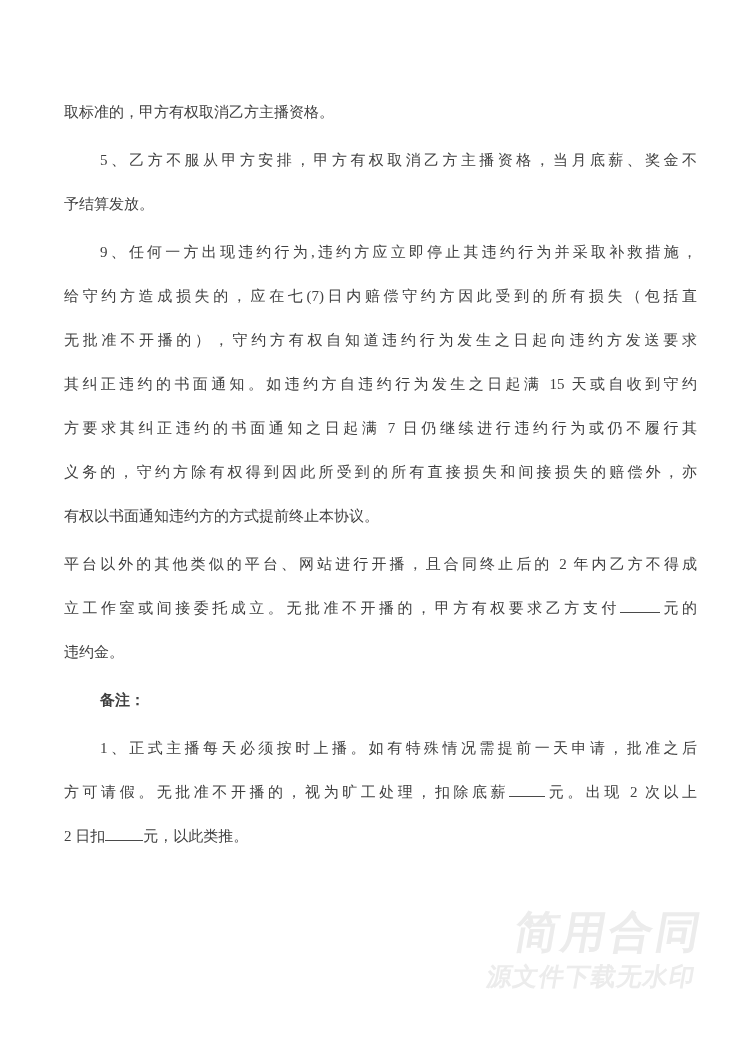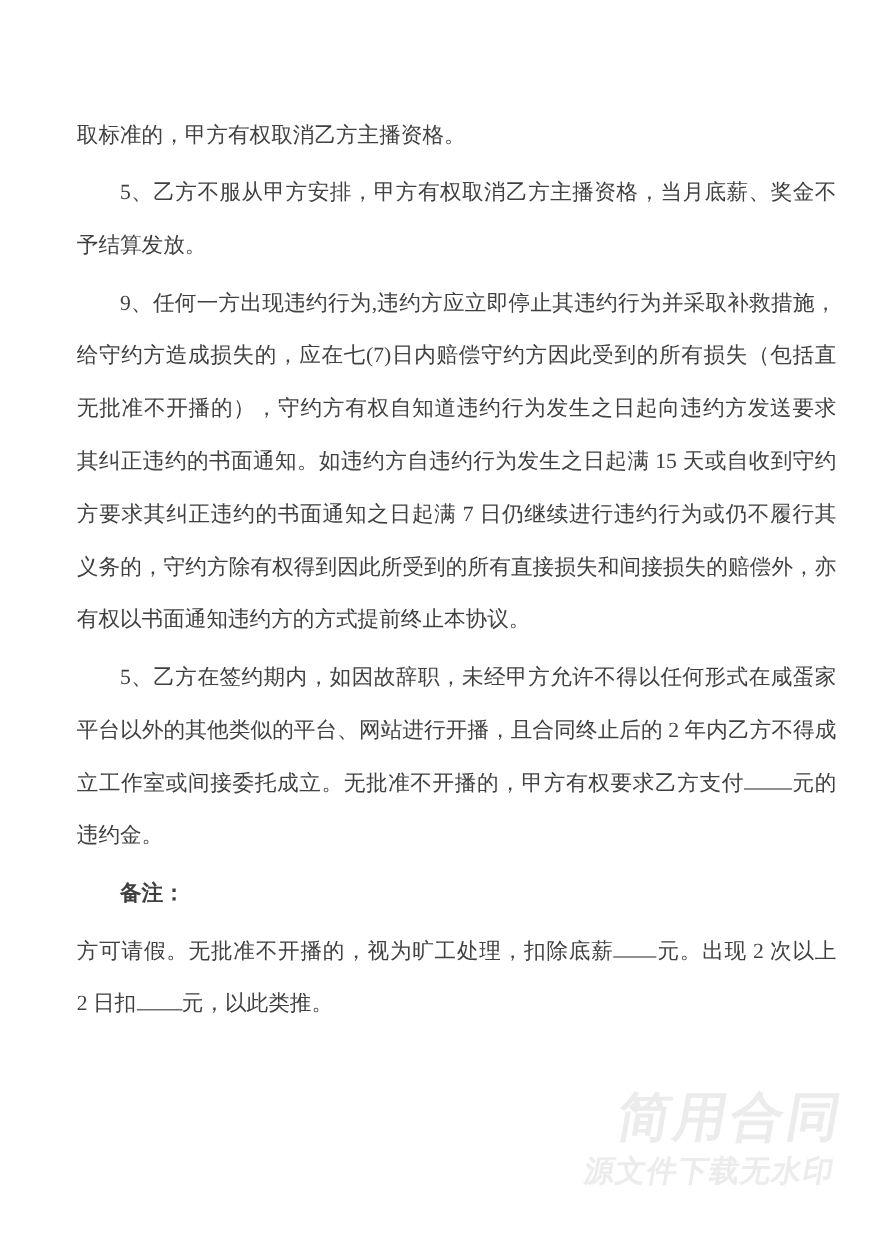--- a/index.html
+++ b/index.html
@@ -7,21 +7,21 @@
     width:742px;height:1050px;
     background:#ffffff;
     font-family:"Liberation Serif","DejaVu Serif",serif;
     color:#404040;
     position:relative;
     overflow:hidden;
   }
   .page{position:absolute;inset:0;background:#ffffff;}
   .doc{
     position:absolute;left:64px;top:90px;width:633px;
-    font-size:18px;
+    font-size:15px;
   }
   .para{margin-top:4px;}
   .para:first-child{margin-top:0;}
   .line{
     height:44px;line-height:44px;
     white-space:nowrap;
     text-align:left;
   }
   .line.fill{
     white-space:normal;
@@ -76,29 +76,29 @@
       <div class="para">
         <div class="line fill indent"><span>9、任何一方出现违约行为,违约方应立即停止其违约行为并采取补救措施，</span></div>
         <div class="line fill"><span>给守约方造成损失的，应在七(7)日内赔偿守约方因此受到的所有损失（包括直</span></div>
         <div class="line fill"><span>无批准不开播的），守约方有权自知道违约行为发生之日起向违约方发送要求</span></div>
         <div class="line fill"><span>其纠正违约的书面通知。如违约方自违约行为发生之日起满 15 天或自收到守约</span></div>
         <div class="line fill"><span>方要求其纠正违约的书面通知之日起满 7 日仍继续进行违约行为或仍不履行其</span></div>
         <div class="line fill"><span>义务的，守约方除有权得到因此所受到的所有直接损失和间接损失的赔偿外，亦</span></div>
         <div class="line"><span>有权以书面通知违约方的方式提前终止本协议。</span></div>
       </div>
       <div class="para">
-        <div class="line fill indent"><span>5、乙方在签约期内，如因故辞职，未经甲方允许不得以任何形式在咸蛋家</span></div>
         <div class="line fill"><span>平台以外的其他类似的平台、网站进行开播，且合同终止后的 2 年内乙方不得成</span></div>
         <div class="line fill"><span>立工作室或间接委托成立。无批准不开播的，甲方有权要求乙方支付</span><span class="blank" style="width: 40px;"></span><span>元的</span></div>
         <div class="line"><span>违约金。</span></div>
       </div>
       <div class="para">
         <div class="line indent bold"><span>备注：</span></div>
       </div>
       <div class="para">
+        <div class="line fill indent"><span>1、正式主播每天必须按时上播。如有特殊情况需提前一天申请，批准之后</span></div>
         <div class="line fill"><span>方可请假。无批准不开播的，视为旷工处理，扣除底薪</span><span class="blank" style="width: 36px;"></span><span>元。出现 2 次以上</span></div>
         <div class="line"><span>2 日扣</span><span class="blank" style="width: 38px;"></span><span>元，以此类推。</span></div>
       </div>
     </div>
   <div class="watermark" id="watermark" style="color: rgb(236, 236, 236);">
     <div class="wm-title">简用合同</div>
     <div class="wm-sub">源文件下载无水印</div>
   </div>
 </div>
 

